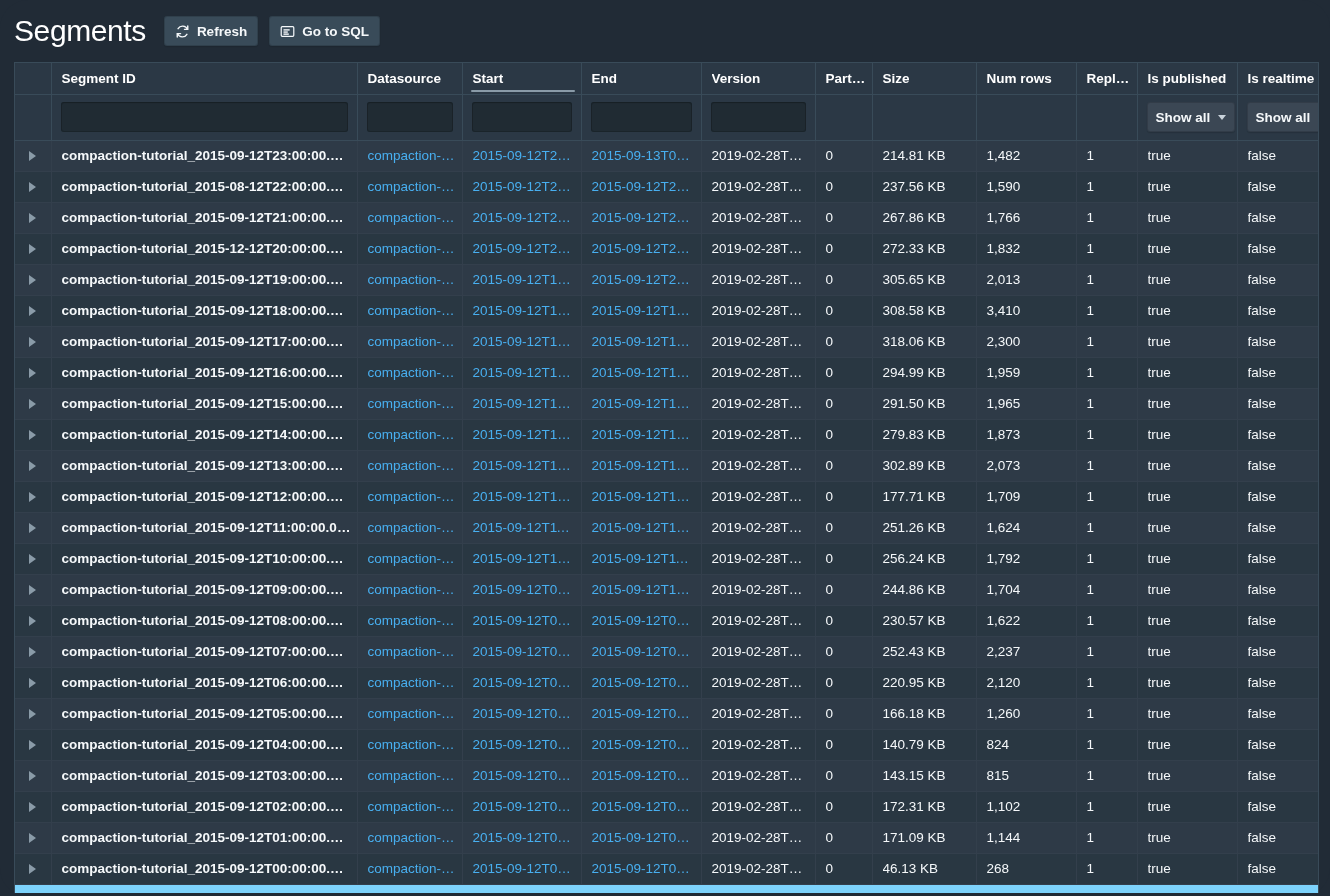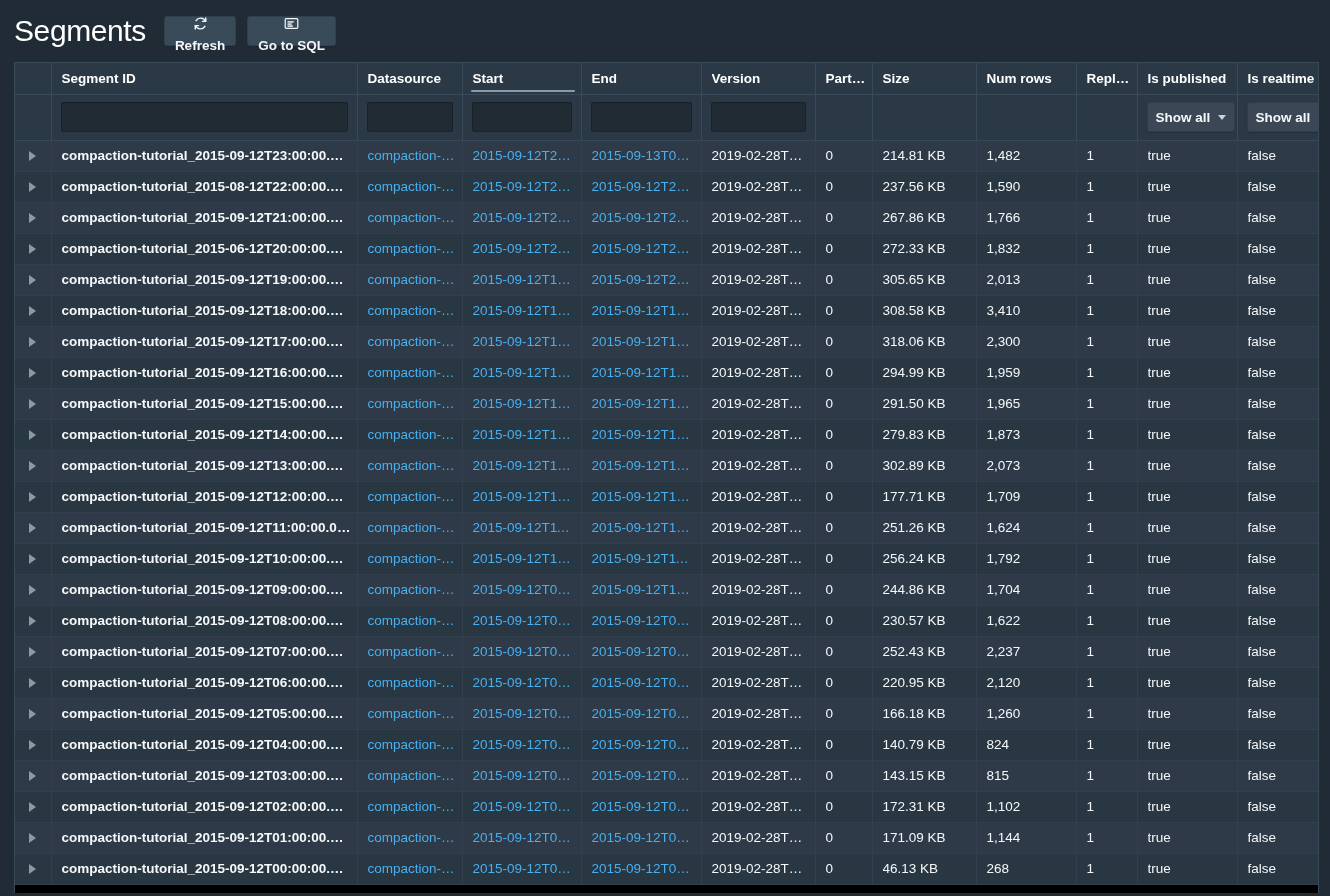--- a/index.html
+++ b/index.html
@@ -53,33 +53,32 @@
     background: #394b59;
     border: none;
     border-radius: 3px;
     color: #f5f8fa;
     font-size: 13.5px;
     font-family: "Liberation Sans", sans-serif;
     font-weight: 700;
     cursor: pointer;
     box-shadow: inset 0 0 0 1px rgba(16,22,26,0.2), 0 1px 1px rgba(16,22,26,0.2);
     white-space: nowrap;
-    flex-direction: column;
   }
   .btn .ico { display:inline-flex; align-items:center; }
   .btn .ico svg { display:block; }
 
   
   .table-wrap {
     margin: 0 11px 0 14px;
     border-top: 1px solid #394b59;
     border-left: 1px solid #394b59;
     border-right: 1px solid #394b59;
     box-sizing: border-box;
-    background: #000000;
+    background: #7dd3fc;
     height: 831px;
     overflow: hidden;
     position: relative;
   }
 
   table.grid {
     border-collapse: collapse;
     table-layout: fixed;
     width: 1305px;
     font-size: 13.5px;
@@ -433,21 +432,21 @@
             <td>
               <span class="cell-txt">true</span>
             </td>
             <td>
               <span class="cell-txt">false</span>
             </td>
           </tr>
           <tr class="even">
             <td class="expander"><span class="tri"></span></td>
             <td>
-              <span class="cell-txt bold">compaction-tutorial_2015-06-12T20:00:00.0…</span>
+              <span class="cell-txt bold">compaction-tutorial_2015-12-12T20:00:00.0…</span>
             </td>
             <td>
               <span class="cell-txt link">compaction-…</span>
             </td>
             <td>
               <span class="cell-txt link">2015-09-12T20…</span>
             </td>
             <td>
               <span class="cell-txt link">2015-09-12T21:…</span>
             </td>

